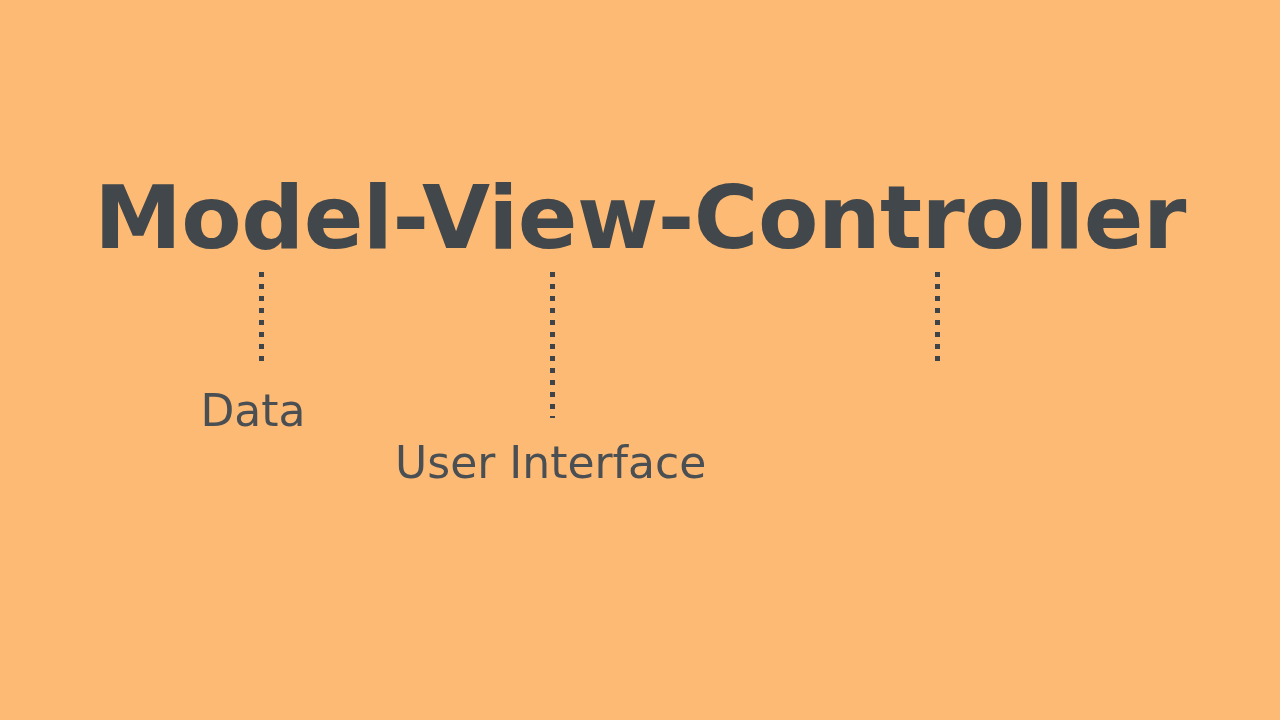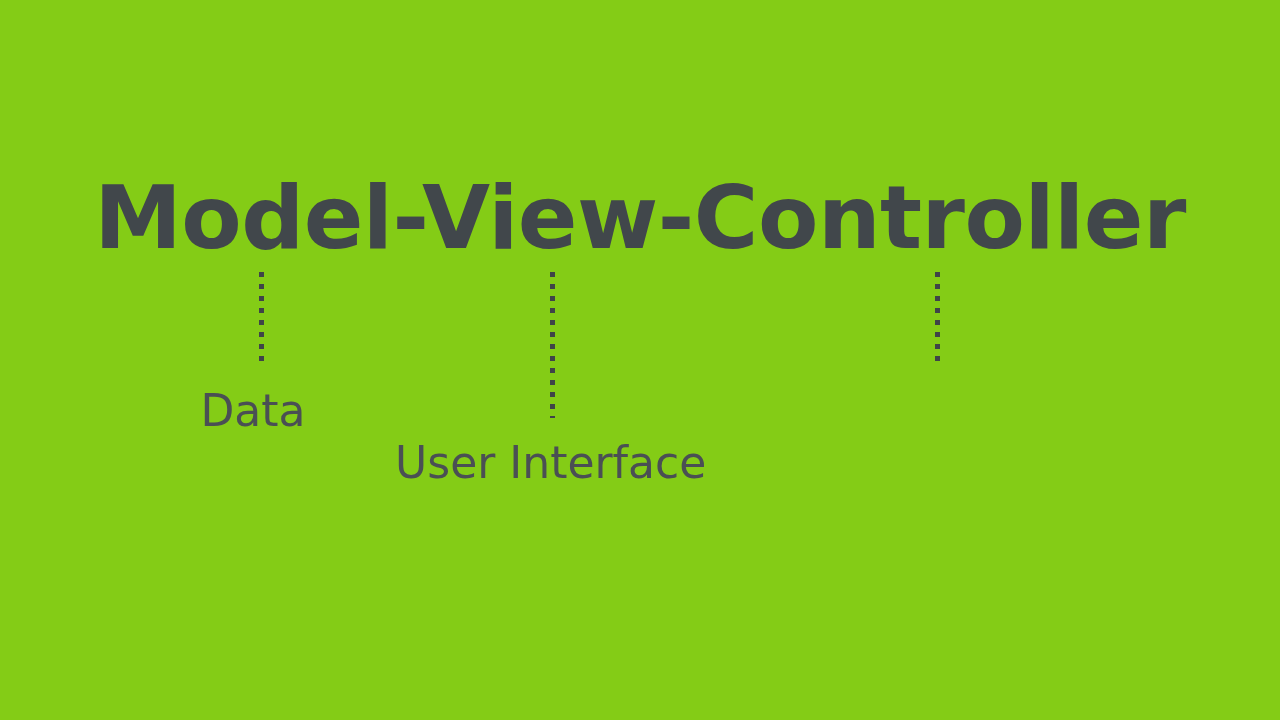--- a/index.html
+++ b/index.html
@@ -11,21 +11,21 @@
     height: 720px;
     background: #ffffff;
     font-family: "DejaVu Sans", sans-serif;
     overflow: hidden;
   }
 
   #slide {
     position: relative;
     width: 1280px;
     height: 720px;
-    background: #84cc16;
+    background: #fdba74;
   }
 
   
   #title {
     position: absolute;
     left: 0;
     top: 168px;
     width: 1280px;
     text-align: center;
     font-family: "DejaVu Sans", sans-serif;

